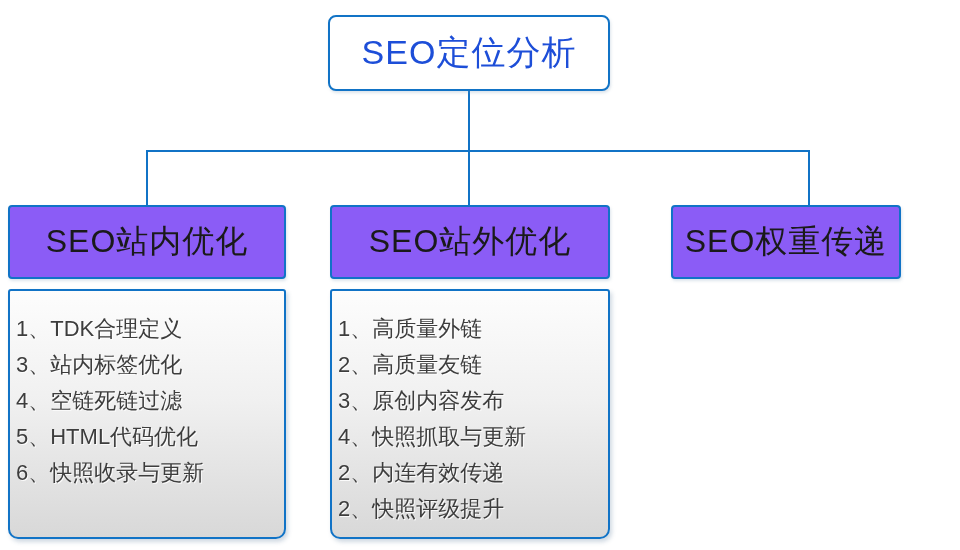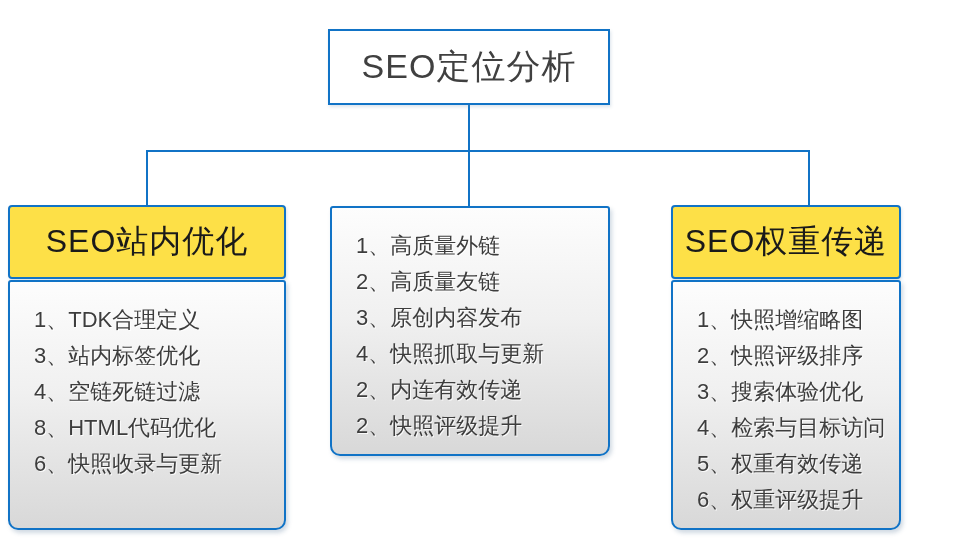--- a/index.html
+++ b/index.html
@@ -20,71 +20,71 @@
     position: absolute;
     background: #1173c6;
   }
   .line-v { width: 2px; }
   .line-h { height: 2px; }
 
   
   .root-box {
     position: absolute;
     left: 328px;
-    top: 29px;
+    top: 15px;
     width: 282px;
     height: 76px;
     background: #ffffff;
     border: 2px solid #1173c6;
-    border-radius: 0;
+    border-radius: 8px;
     display: flex;
     align-items: center;
     justify-content: center;
     font-size: 34px;
     font-weight: 400;
-    color: #404040;
+    color: #1d4ed8;
     letter-spacing: 1px;
     box-shadow: 1px 2px 3px rgba(120,150,180,0.25);
     box-sizing: border-box;
   }
 
   
   .column {
     position: absolute;
     top: 205px;
   }
   .col-0 { left: 8px;   width: 278px; }
   .col-1 { left: 330px; width: 280px; }
   .col-2 { left: 671px; width: 230px; }
 
   .branch-header {
     position: relative;
     height: 74px;
-    background: #fde047;
+    background: #8b5cf6;
     border: 2px solid #1173c6;
     border-radius: 4px;
     display: flex;
     align-items: center;
     justify-content: center;
     font-size: 32px;
     color: #1a1a1a;
     letter-spacing: 1px;
     box-shadow: 1px 2px 3px rgba(120,150,180,0.25);
     box-sizing: border-box;
   }
   .branch-list {
     position: relative;
-    margin-top: 1px;
+    margin-top: 10px;
     height: 250px;
     background: linear-gradient(180deg, #fdfdfd 0%, #f0f0f0 45%, #d8d8d8 100%);
     border: 2px solid #1173c6;
     border-radius: 3px 3px 10px 10px;
     box-shadow: 2px 3px 4px rgba(100,130,160,0.3);
     box-sizing: border-box;
-    padding: 20px 10px 0 24px;
+    padding: 20px 10px 0 6px;
   }
   .list-item {
     height: 36px;
     line-height: 36px;
     font-size: 22px;
     color: #3d3d3d;
     white-space: nowrap;
     text-shadow: 1px 1px 0 rgba(255,255,255,0.85);
   }
 </style>
@@ -104,43 +104,38 @@
   </div>
 
   <div class="column col-0">
     <div class="branch-header">
       <span>SEO站内优化</span>
     </div>
     <div class="branch-list">
       <div class="list-item">1、TDK合理定义</div>
       <div class="list-item">3、站内标签优化</div>
       <div class="list-item">4、空链死链过滤</div>
-      <div class="list-item">8、HTML代码优化</div>
+      <div class="list-item">5、HTML代码优化</div>
       <div class="list-item">6、快照收录与更新</div>
     </div>
   </div>
 
   <div class="column col-1">
+    <div class="branch-header">
+      <span>SEO站外优化</span>
+    </div>
     <div class="branch-list">
       <div class="list-item">1、高质量外链</div>
       <div class="list-item">2、高质量友链</div>
       <div class="list-item">3、原创内容发布</div>
       <div class="list-item">4、快照抓取与更新</div>
       <div class="list-item">2、内连有效传递</div>
       <div class="list-item">2、快照评级提升</div>
     </div>
   </div>
 
   <div class="column col-2">
     <div class="branch-header">
       <span>SEO权重传递</span>
     </div>
-    <div class="branch-list">
-      <div class="list-item">1、快照增缩略图</div>
-      <div class="list-item">2、快照评级排序</div>
-      <div class="list-item">3、搜索体验优化</div>
-      <div class="list-item">4、检索与目标访问</div>
-      <div class="list-item">5、权重有效传递</div>
-      <div class="list-item">6、权重评级提升</div>
-    </div>
   </div>
 
 </div>
 
 </body></html>

